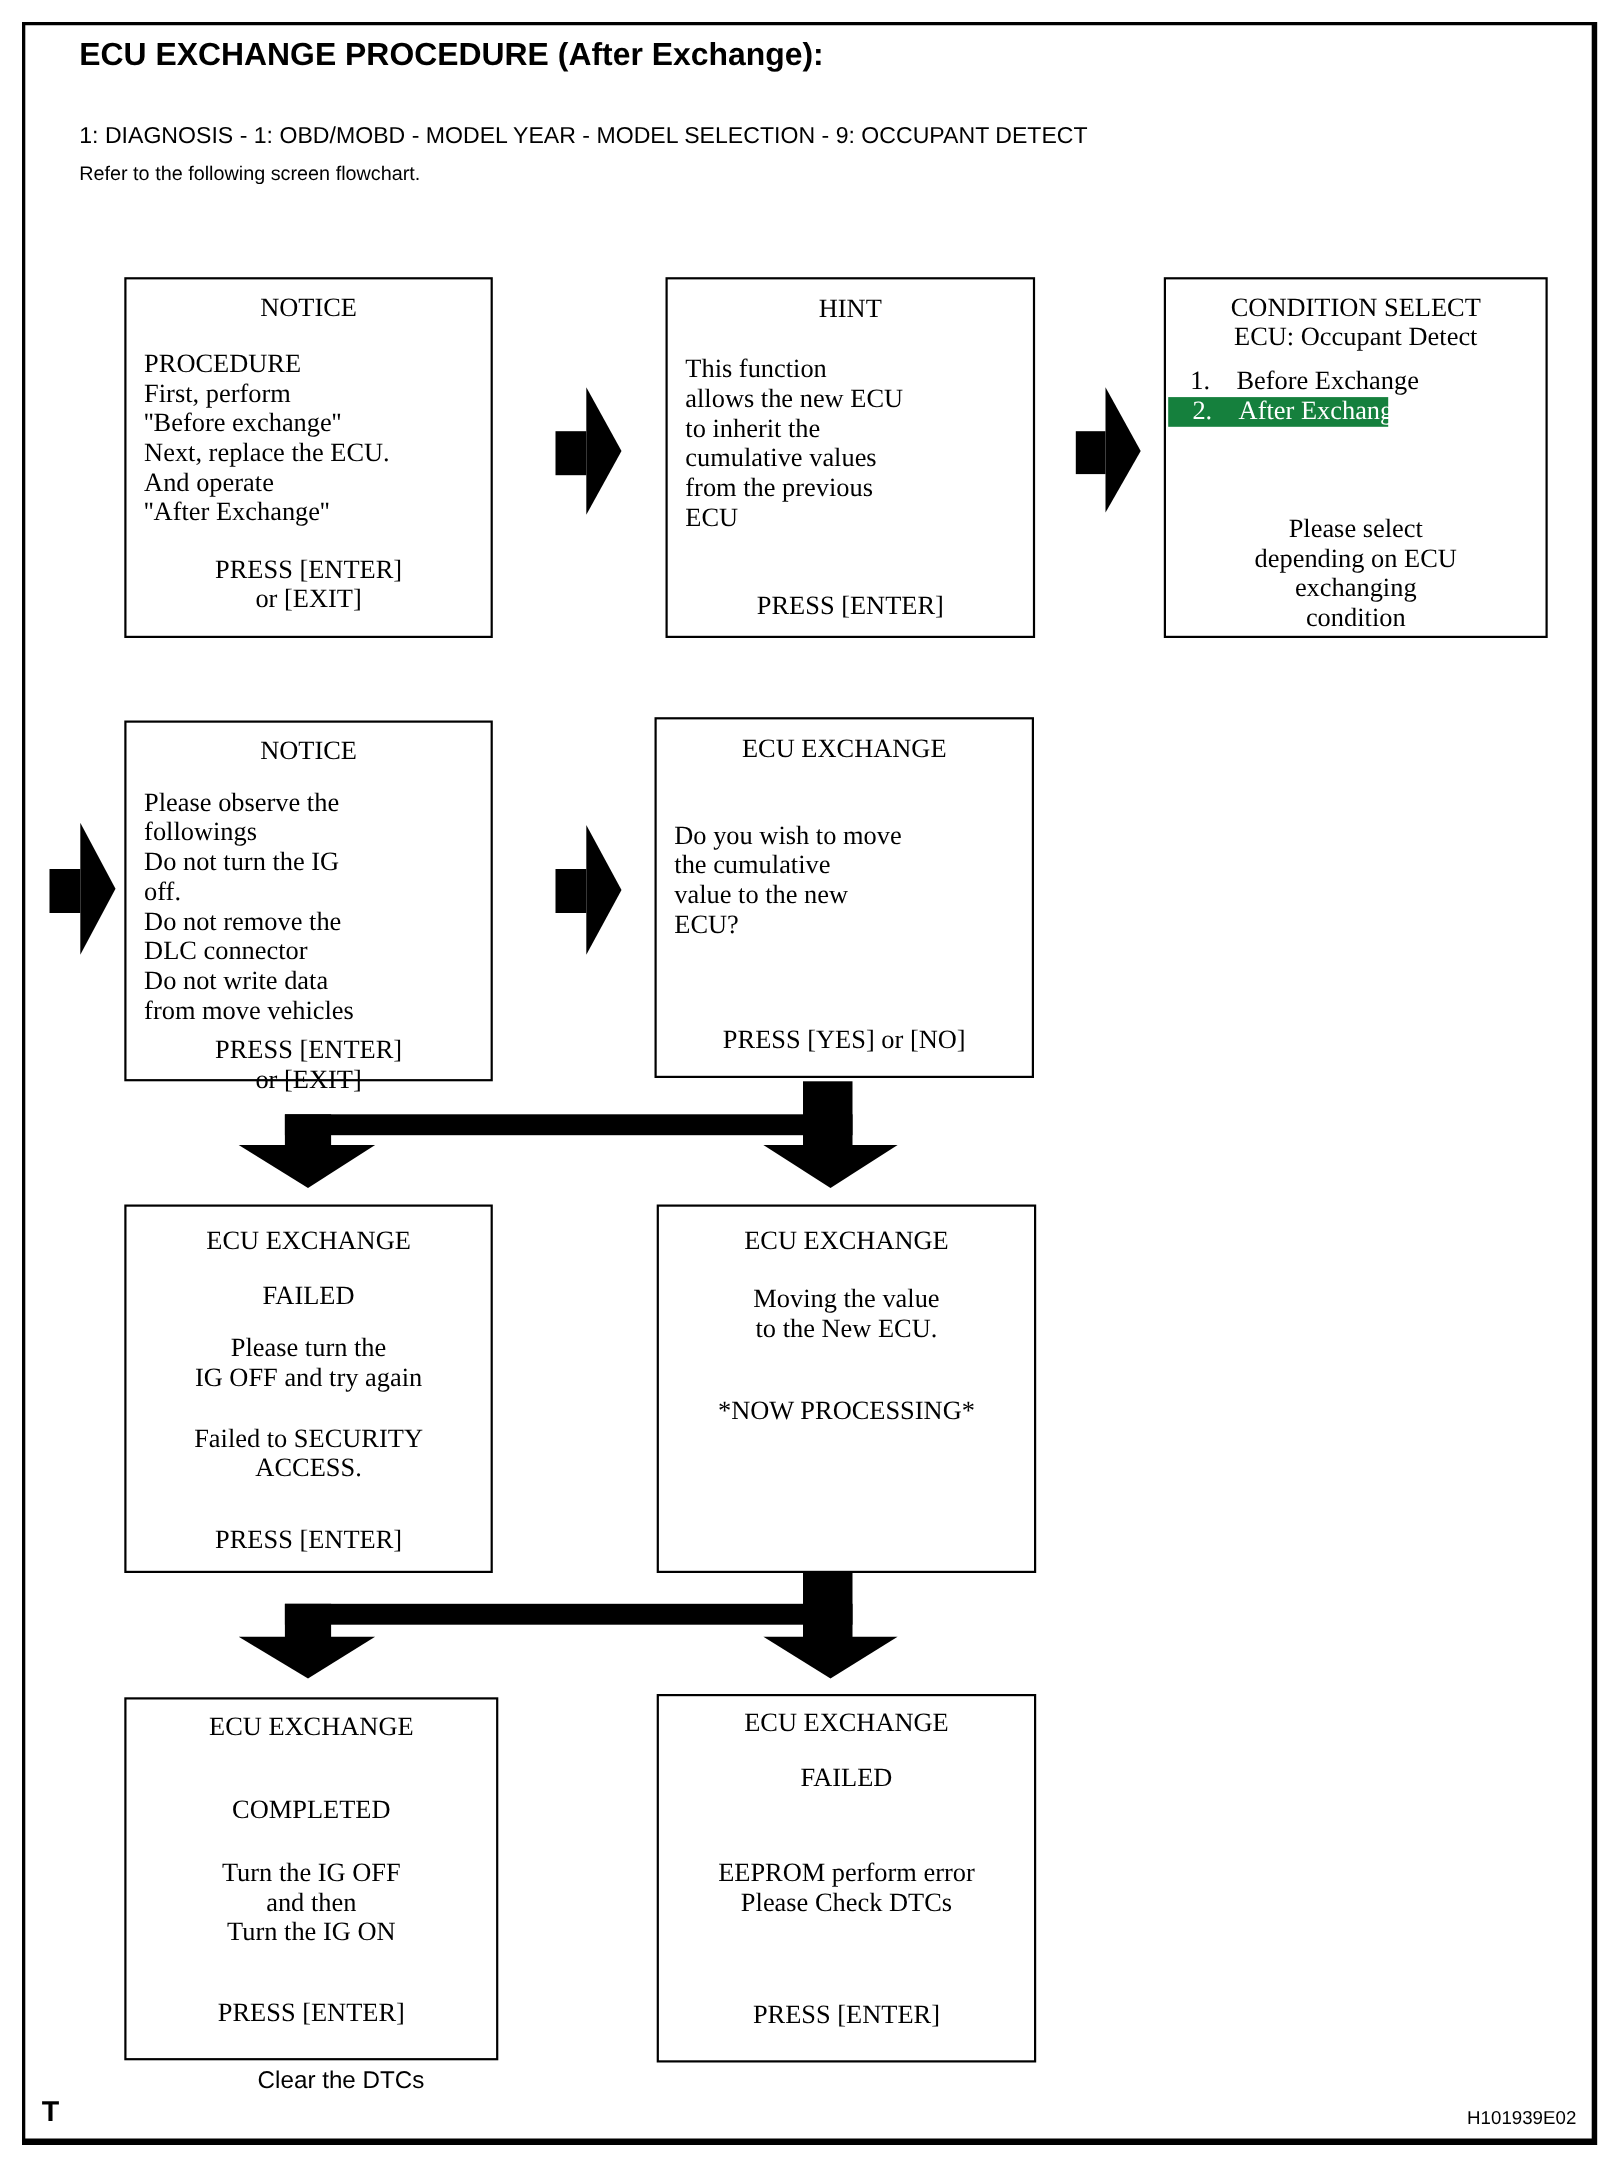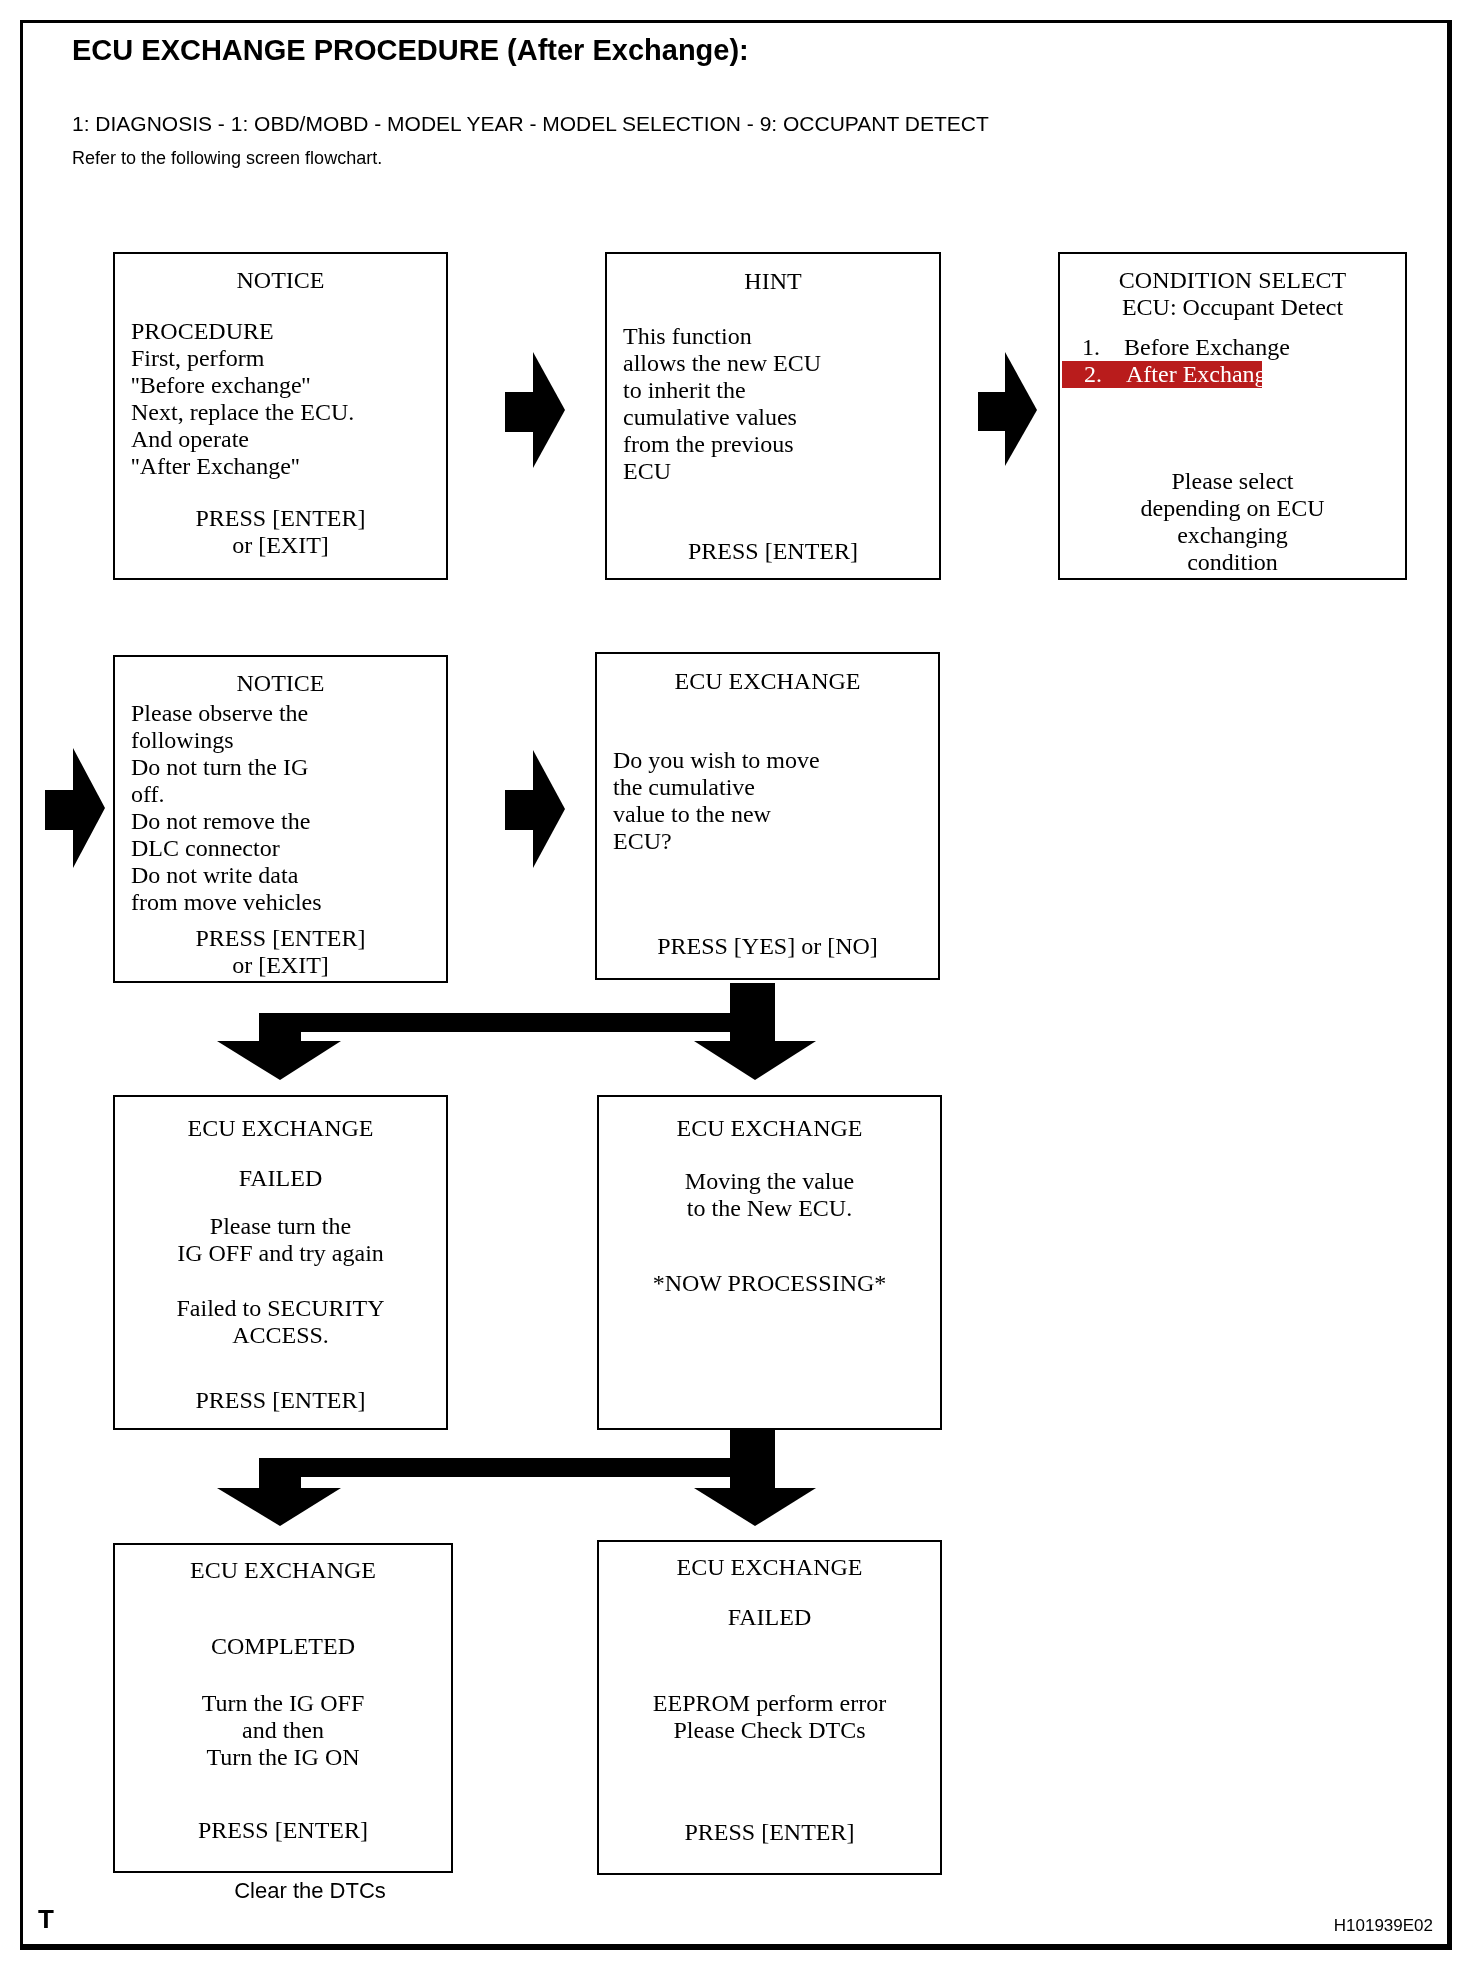--- a/index.html
+++ b/index.html
@@ -10,21 +10,21 @@
   #title{left:72px;top:34px;font-size:29px;font-weight:bold;}
   #nav{left:72px;top:112px;font-size:21px;}
   #nav2{left:72px;top:148px;font-size:18px;}
   .box{position:absolute;background:#fff;border:2px solid #000;box-sizing:border-box;
        font-family:"Liberation Serif",serif;font-size:24px;line-height:27px;color:#000;}
   .bt{text-align:center;}
   .bl{padding-left:16px;white-space:nowrap;}
   .bc{text-align:center;white-space:nowrap;}
   .menu-row{padding-left:22px;width:178px;white-space:nowrap;}
   .menu-row .mnum{display:inline-block;width:42px;}
-  .menu-row.selected{background:#b91c1c;color:#fff;margin-left:2px;}
+  .menu-row.selected{background:#15803d;color:#fff;margin-left:2px;}
   .ann{position:absolute;font-family:"Liberation Sans",sans-serif;white-space:nowrap;}
   #clear-dtcs{left:150px;top:1878px;width:320px;text-align:center;font-size:22px;}
   #perform-dtc{left:985px;top:1698px;font-size:28px;}
   #corner-t{left:38px;top:1904px;font-size:26px;font-weight:bold;}
   #fig-id{left:1233px;top:1916px;width:200px;text-align:right;font-size:17px;}
   #arrows{position:absolute;left:0;top:0;pointer-events:none;}
 </style>
 </head>
 <body>
 
@@ -80,21 +80,21 @@
     <div style="margin-top:80px">
       <div class="bc">Please select</div>
       <div class="bc">depending on ECU</div>
       <div class="bc">exchanging</div>
       <div class="bc">condition</div>
     </div>
   </div>
 
   <div class="box" style="left:113px;top:655px;width:335px;height:328px;">
     <div class="bt" style="margin-top:13px">NOTICE</div>
-    <div style="margin-top:3px">
+    <div style="margin-top:20px">
       <div class="bl">Please observe the</div>
       <div class="bl">followings</div>
       <div class="bl">Do not turn the IG</div>
       <div class="bl">off.</div>
       <div class="bl">Do not remove the</div>
       <div class="bl">DLC connector</div>
       <div class="bl">Do not write data</div>
       <div class="bl">from move vehicles</div>
     </div>
     <div style="margin-top:9px">

